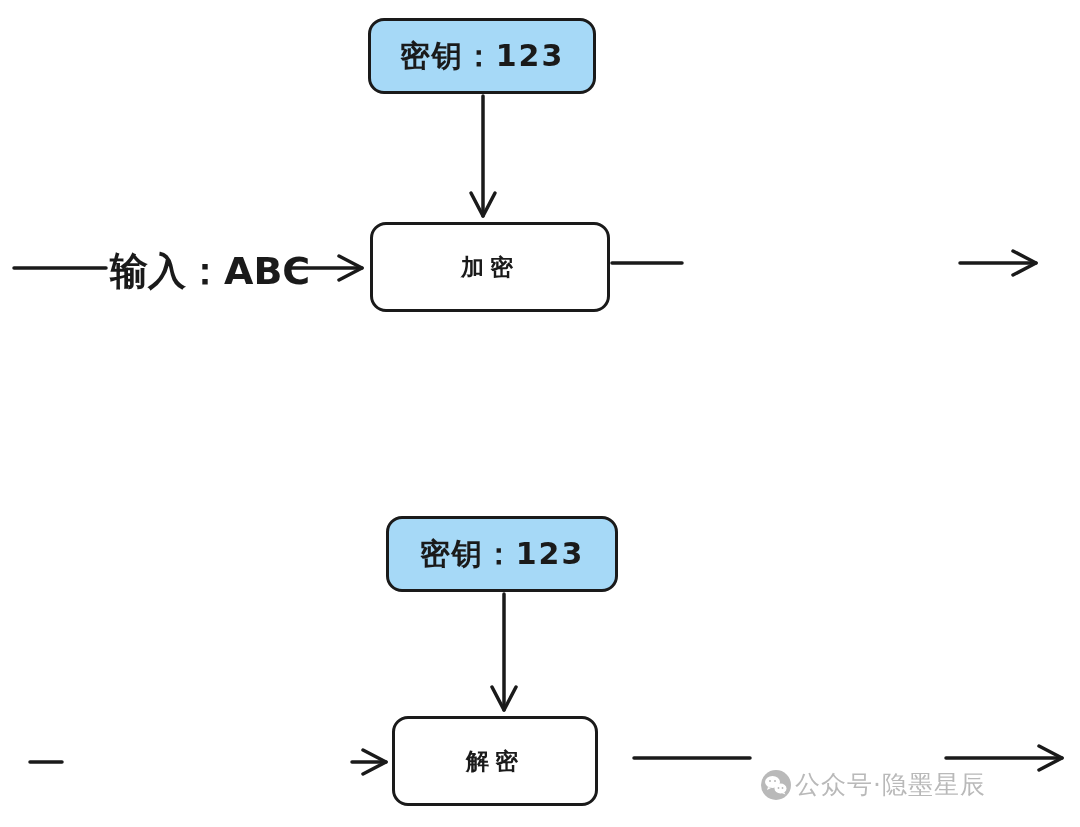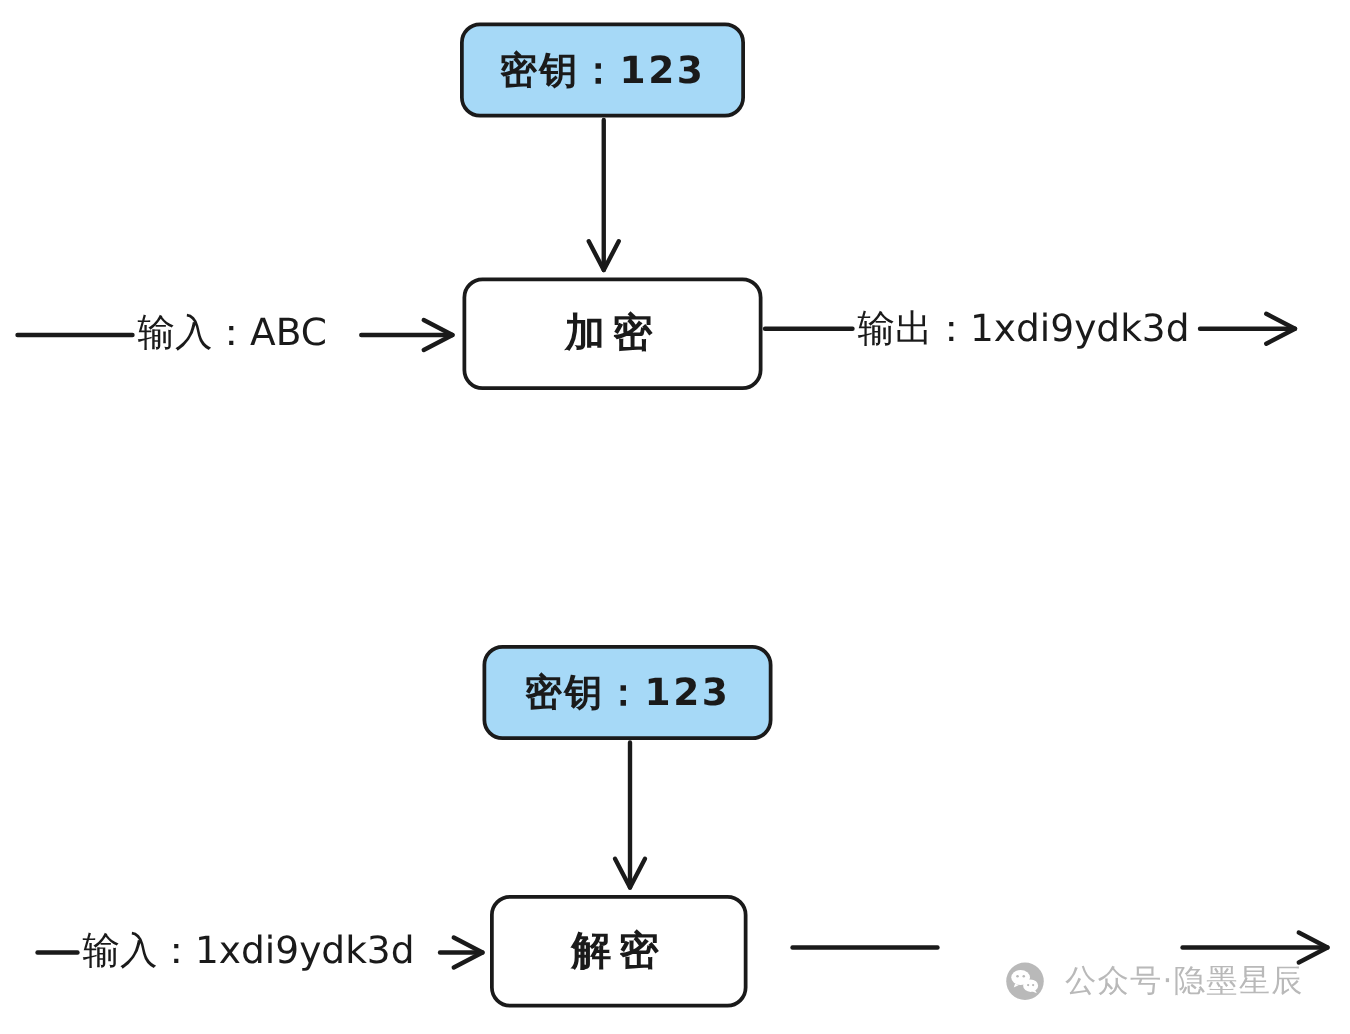--- a/index.html
+++ b/index.html
@@ -42,36 +42,36 @@
     color: var(--stroke, #1a1a1a);
     box-sizing: border-box;
   }
   .key-box {
     background: var(--key-fill, #a6d9f7);
     font-size: 30px;
     letter-spacing: 2px;
   }
   .process-box {
     background: var(--box-fill, #ffffff);
-    font-size: 32px;
+    font-size: 23px;
     letter-spacing: 6px;
   }
 
   .flow-label {
     position: absolute;
-    font-size: 30px;
-    font-weight: 400;
+    font-size: 38px;
+    font-weight: 700;
     color: var(--stroke, #1a1a1a);
     white-space: nowrap;
   }
 
   .watermark {
     position: absolute;
-    left: 804px; top: 768px;
-    display: flex; align-items: center; gap: 16px;
+    left: 760px; top: 768px;
+    display: flex; align-items: center; gap: 3px;
     color: var(--watermark, #b9b9b9);
     font-size: 25px;
     font-weight: 400;
     letter-spacing: 1px;
   }
   .watermark svg { display: block; }
 </style>
 </head>
 <body>
 
@@ -100,31 +100,29 @@
   <div class="box key-box" style="left:368px; top:18px; width:228px; height:76px;">
     <span>密钥：123</span>
   </div>
 
   <div class="box process-box" style="left:370px; top:222px; width:240px; height:90px;">
     <span>加密</span>
   </div>
 
   <div class="flow-label" style="left:110px; top:246px;">输入：ABC</div>
 
-  <div class="flow-label" style="left:686px; top:243px;">输出：1xdi9ydk3d</div>
 
   <div class="box key-box" style="left:386px; top:516px; width:232px; height:76px;">
     <span>密钥：123</span>
   </div>
 
   <div class="box process-box" style="left:392px; top:716px; width:206px; height:90px;">
     <span>解密</span>
   </div>
 
-  <div class="flow-label" style="left:66px; top:740px;">输入：1xdi9ydk3d</div>
 
 
   <div class="watermark">
     <svg width="32" height="32" viewBox="0 0 32 32">
       <circle cx="16" cy="16" r="15" fill="#b9b9b9"></circle>
       <ellipse cx="12.5" cy="13" rx="7.5" ry="6" fill="#ffffff"></ellipse>
       <path d="M8 18 L7 21 L11 19 Z" fill="#ffffff"></path>
       <ellipse cx="20.5" cy="19.5" rx="6" ry="5" fill="#ffffff"></ellipse>
       <path d="M24 23 L25.5 25.5 L21.5 24 Z" fill="#ffffff"></path>
       <circle cx="10" cy="12" r="1" fill="#b9b9b9"></circle>

